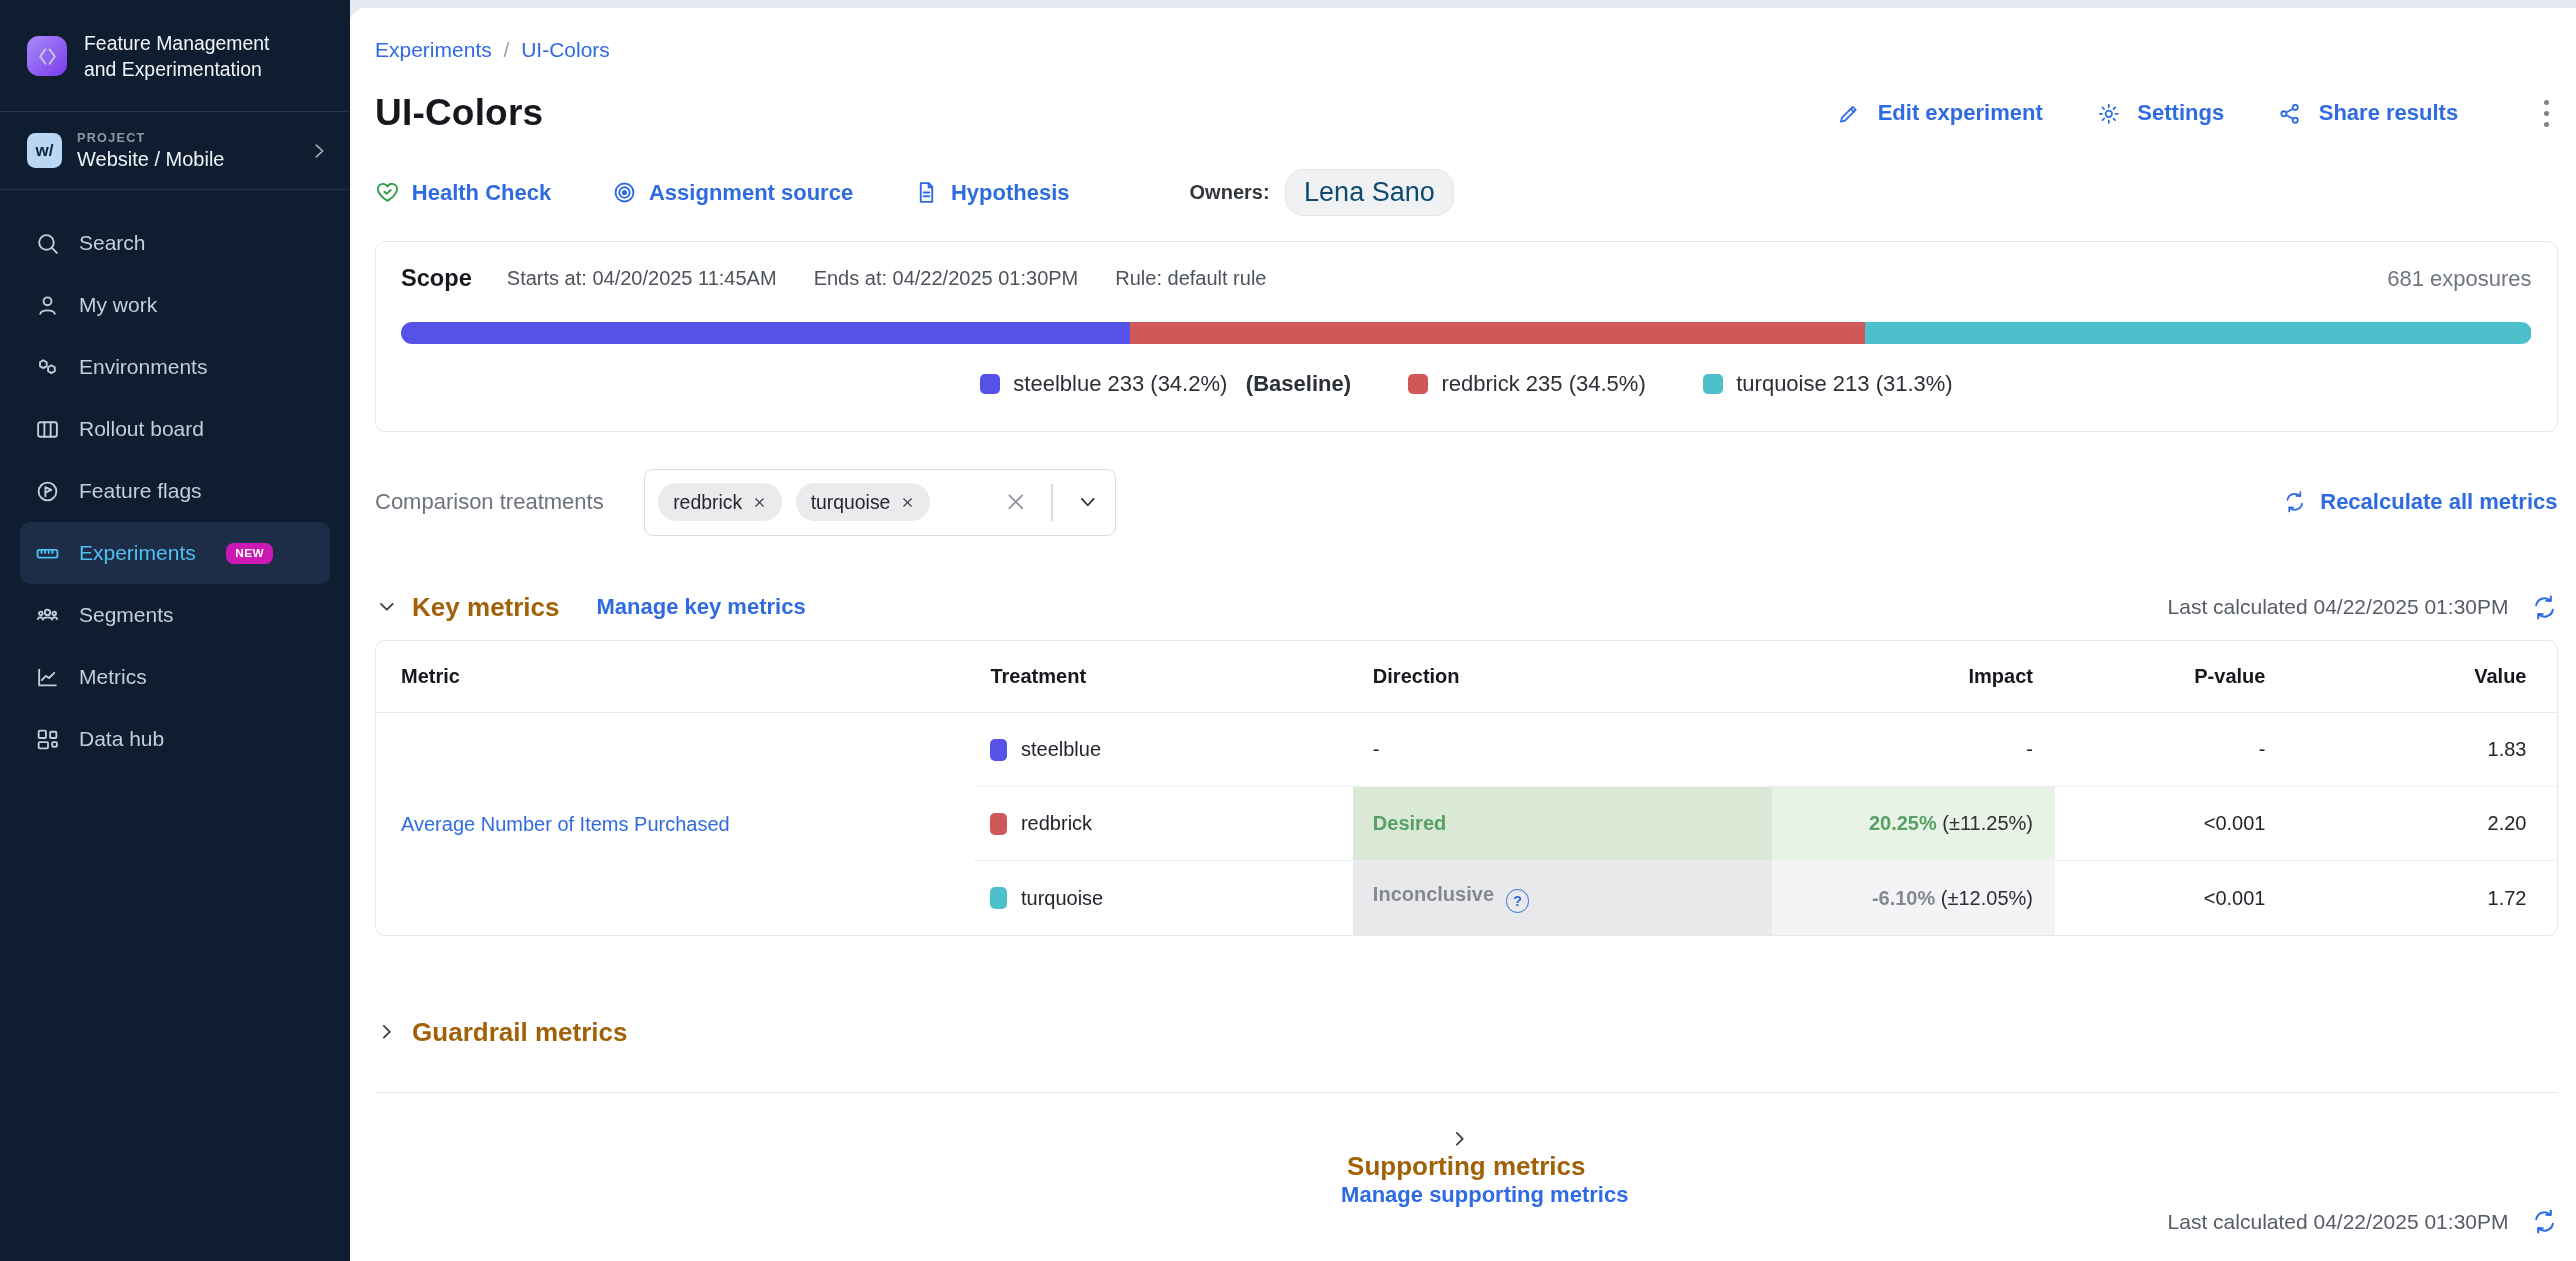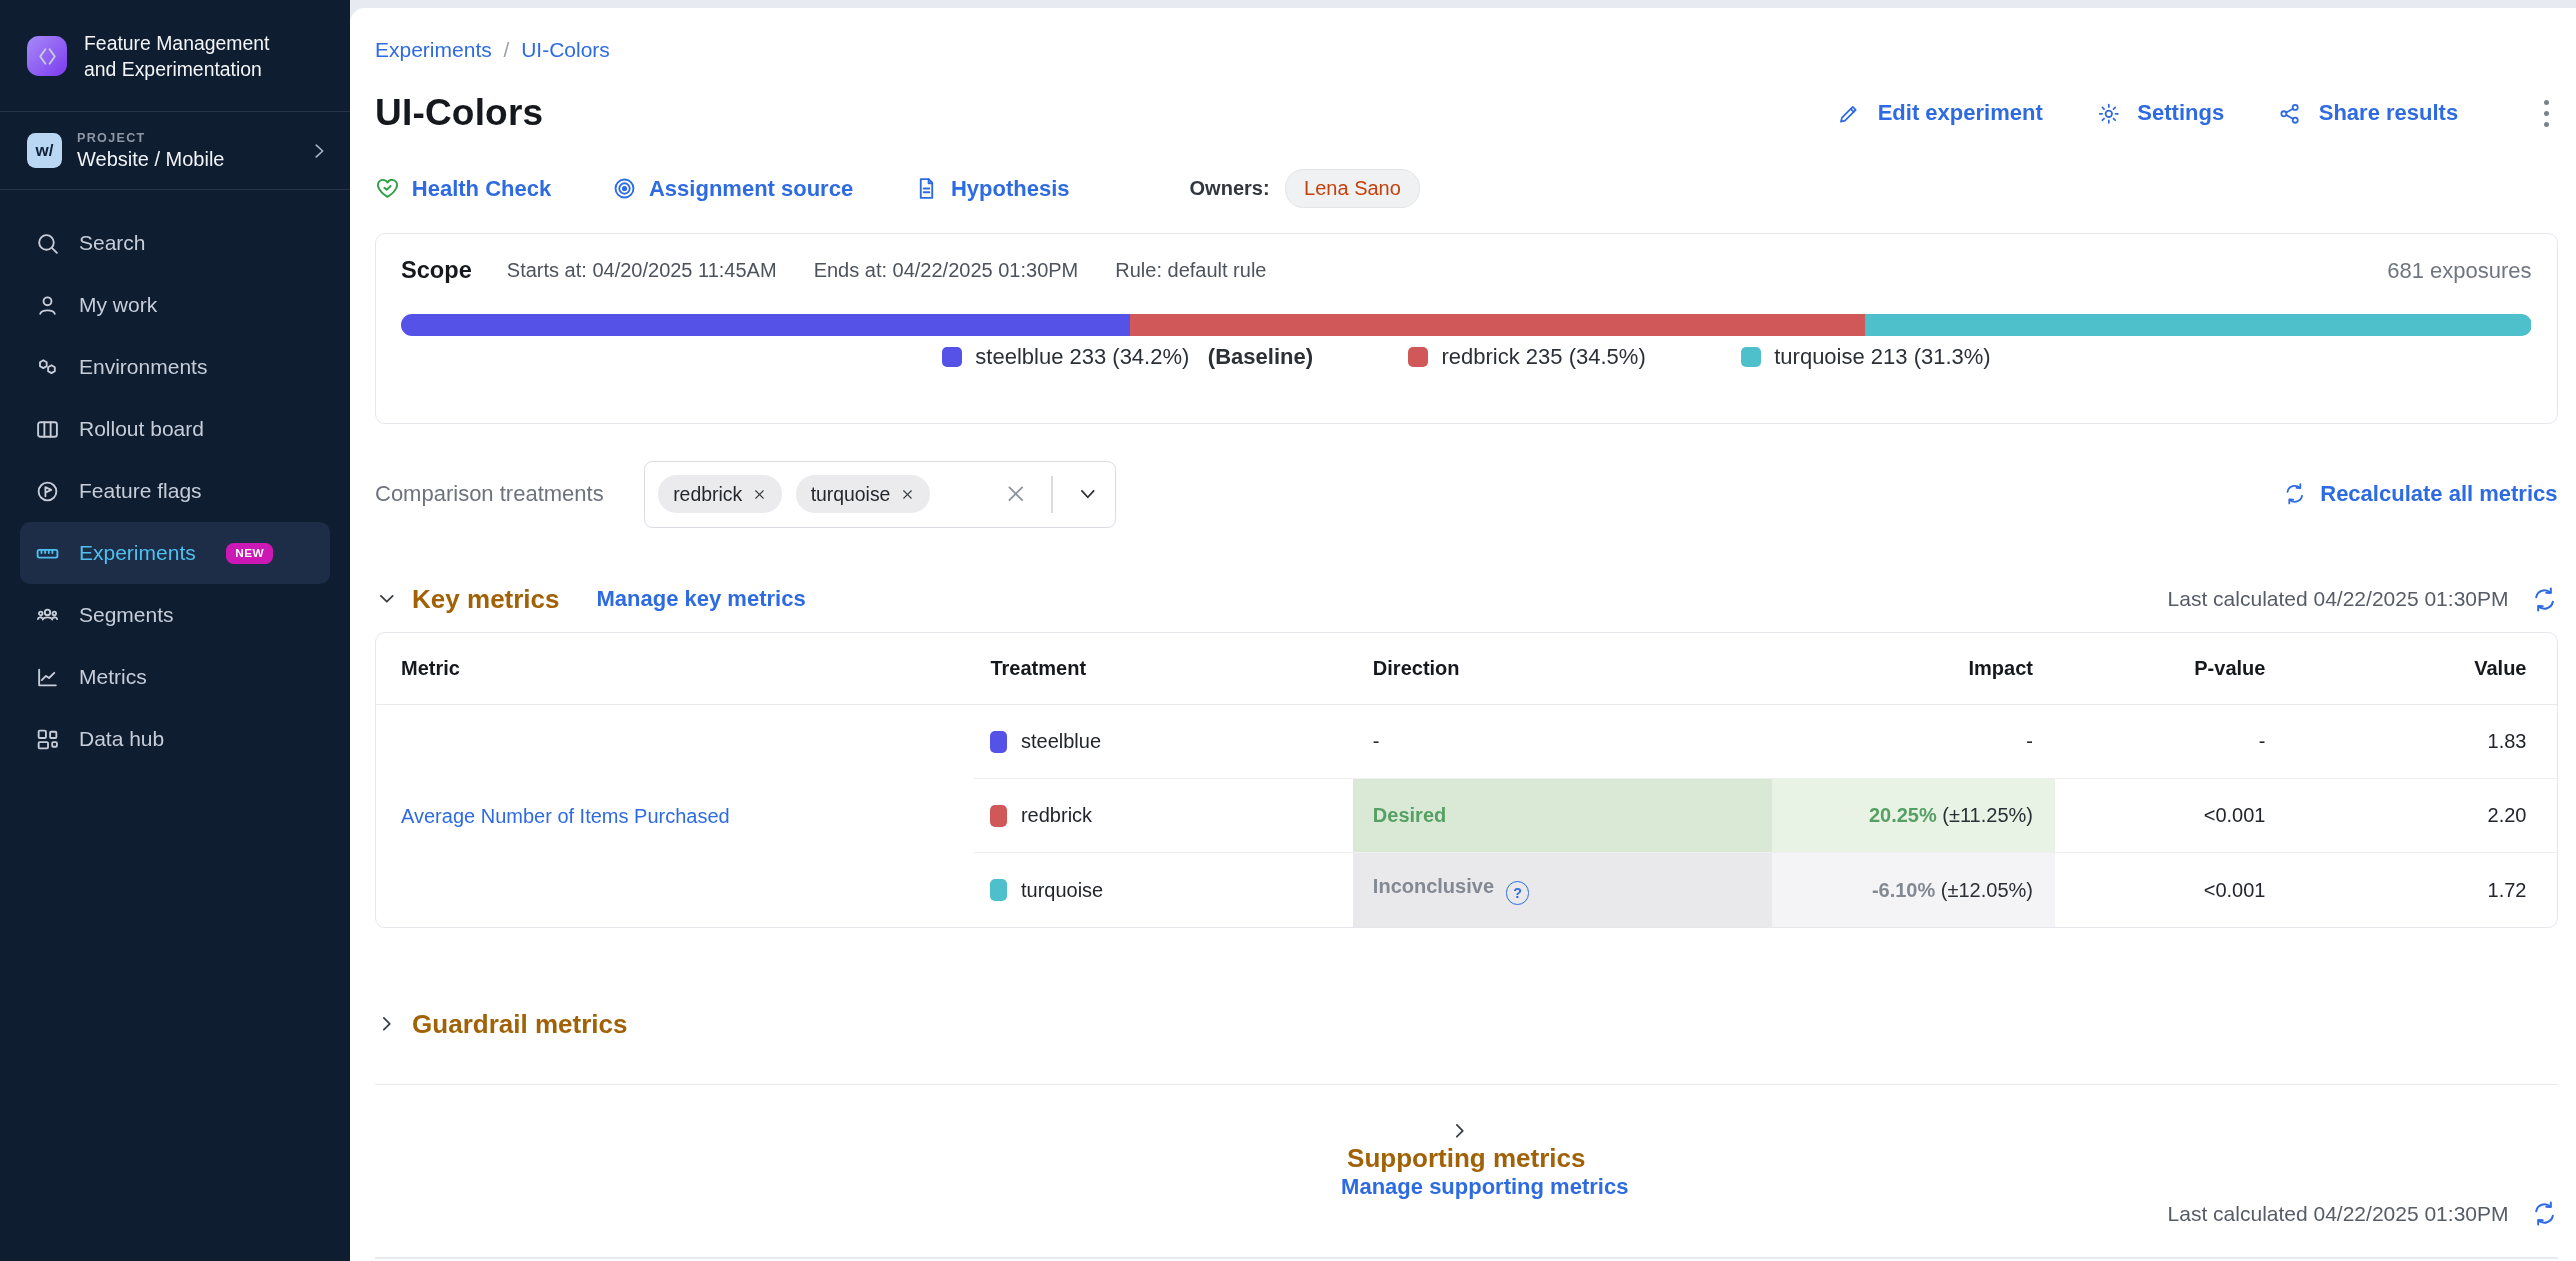--- a/index.html
+++ b/index.html
@@ -33,31 +33,31 @@
   .page-title { font-size:37px; font-weight:bold; color:#15181d; letter-spacing:0.2px; }
   .actions { display:flex; align-items:center; gap:54px; }
   .act { display:flex; align-items:center; gap:17px; color:#2e6be2; font-size:22px; font-weight:600; cursor:pointer; }
   .kebab { display:flex; flex-direction:column; gap:5.9px; padding:5px 8.4px; margin-left:23.6px; cursor:pointer; }
   .kebab i { width:5px; height:5px; border-radius:50%; background:#7b828c; }
 
   .links-row { margin-top:35px; display:flex; align-items:center; }
   .hlink { display:flex; align-items:center; gap:11.8px; color:#2e6be2; font-size:22px; font-weight:600; margin-right:61px; cursor:pointer; }
   .owners { display:flex; align-items:center; gap:15px; margin-left:59px; }
   .owners-label { font-size:20px; font-weight:bold; color:#32363d; }
-  .owner-pill { background:#f0f1f3; border:0.8px solid #e2e4e8; border-radius:18.5px; padding:6.7px 18.5px; font-size:20px; color:#c2410c; }
+  .owner-pill { background:#f0f1f3; border:0.8px solid #e2e4e8; border-radius:18.5px; padding:6.7px 18.5px; font-size:27px; color:#0c4a6e; }
 
   
   .scope-card { margin-top:25px; border:1.7px solid #e4e7ec; border-radius:10px; padding:23.6px 25px 0 25px; height:191px; }
   .scope-top { display:flex; align-items:center; }
   .scope-title { font-size:23.6px; font-weight:bold; color:#15181d; margin-right:35px; }
   .scope-meta { font-size:20px; color:#4d535c; margin-right:37px; }
   .scope-exposures { margin-left:auto; font-size:22px; color:#6f7680; }
   .dist-bar { margin-top:30px; height:22px; border-radius:11px; overflow:hidden; display:flex; }
   .dist-bar span { height:100%; display:block; }
-  .legend { margin-top:8px; display:flex; justify-content:center; gap:95px;align-items:center; }
+  .legend { margin-top:27px; display:flex; justify-content:center; gap:57px;align-items:center; }
   .leg-item { display:flex; align-items:center; gap:13.5px; font-size:22px; color:#2b2f36; }
   .leg-sw { width:20px; height:20px; border-radius:5px; flex:0 0 auto; }
   .leg-item b { margin-left:5px; }
 
   
   .cmp-row { margin-top:37px; display:flex; align-items:center; }
   .cmp-label { font-size:22px; color:#6d737d; }
   .cmp-select { margin-left:40px; width:472px; height:67px; border:1.7px solid #d8dce2; border-radius:8.4px; display:flex; align-items:center; padding:0 15px 0 13.5px; gap:13.5px; cursor:pointer; }
   .chip { background:#ebebee; border-radius:18.5px; padding:7.6px 15px; font-size:19.4px; color:#24282e; display:flex; align-items:center; gap:10px; }
   .chip svg { stroke:#3a3f46; }

